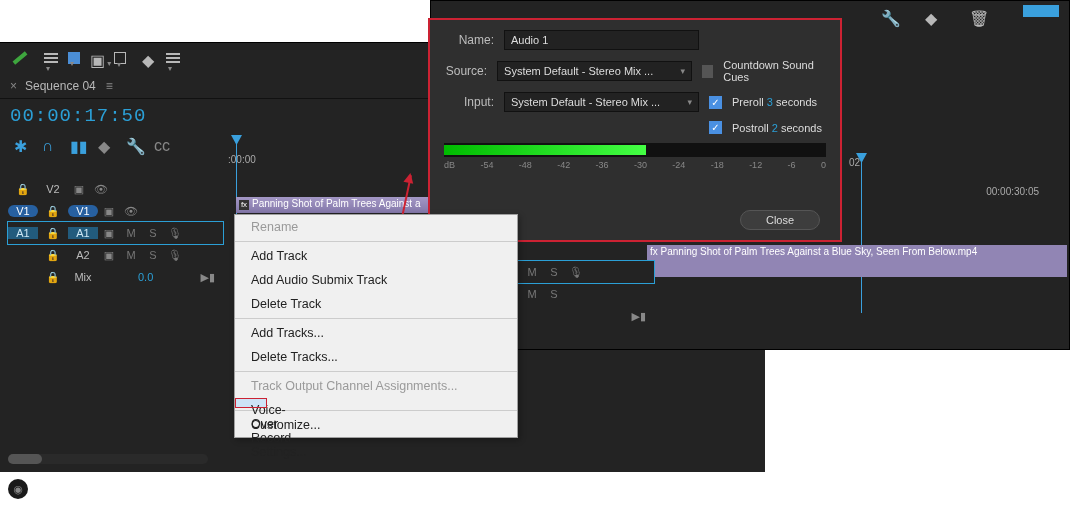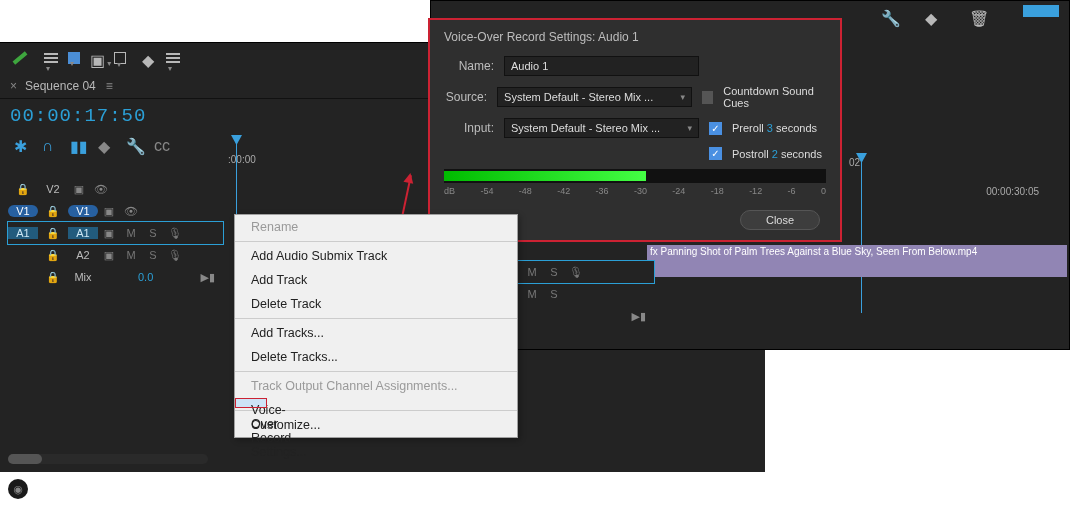--- a/index.html
+++ b/index.html
@@ -165,20 +165,23 @@
     </div>
     <div class="trk">
       <span style="width:30px"></span>
       <span class="lock">🔒</span>
       <span class="tname">Mix</span>
       <span class="mix-num">0.0</span>
       <span style="margin-left:auto;margin-right:8px;color:#888">▶▮</span>
     </div>
   </div>
 
+  <div class="clip">
+    <span class="fx">fx</span><span>Panning Shot of Palm Trees Against a</span>
+  </div>
 
   <div class="hscroll">
       <div class="thumb"></div>
     </div>
 </div>
 
 <div class="panel-right">
   <div class="strip-blue"></div>
   <div class="toolbar">
     <span class="ico">🔧</span>
@@ -209,21 +212,20 @@
     </div>
     <div class="trk">
       <span class="lock">🔒</span>
       <span class="tname">Mix</span>
       <span style="margin-left:auto;margin-right:8px;color:#888">▶▮</span>
     </div>
   </div>
 </div>
 
 <div class="dlg">
-  <h4>Voice-Over Record Settings: Audio 1</h4>
   <div class="row">
     <label>Name:</label>
     <div class="field">
         <span>Audio 1</span>
       </div>
   </div>
   <div class="row">
     <label>Source:</label>
     <div class="field">
         <span>System Default - Stereo Mix ...</span>
@@ -264,22 +266,22 @@
     <span>0</span>
   </div>
   <div class="closebtn">Close</div>
 </div>
 
 <div class="arrow"></div>
 
 <div class="ctx">
   <div class="mi dis">Rename</div>
   <hr>
+  <div class="mi">Add Track</div>
   <div class="mi">Add Audio Submix Track</div>
-  <div class="mi">Add Track</div>
   <div class="mi">Delete Track</div>
   <hr>
   <div class="mi">Add Tracks...</div>
   <div class="mi">Delete Tracks...</div>
   <hr>
   <div class="mi dis">Track Output Channel Assignments...</div>
   <div class="mi hl">Voice-Over Record Settings...</div>
   <hr>
   <div class="mi">Customize...</div>
 </div>

